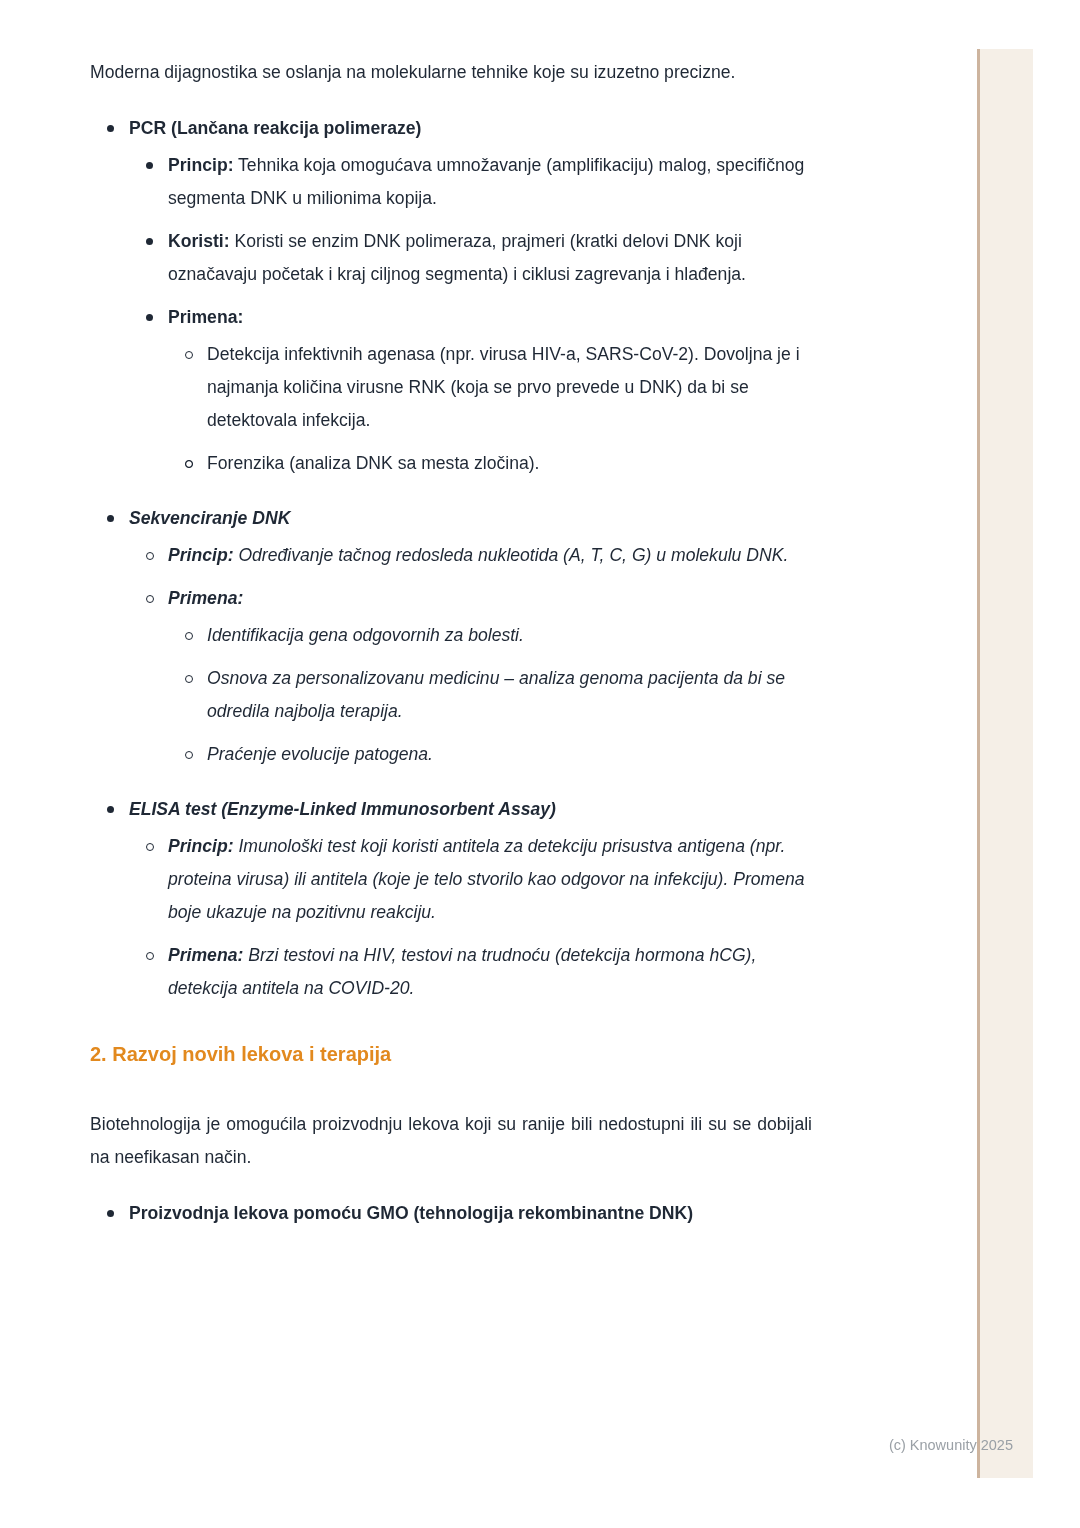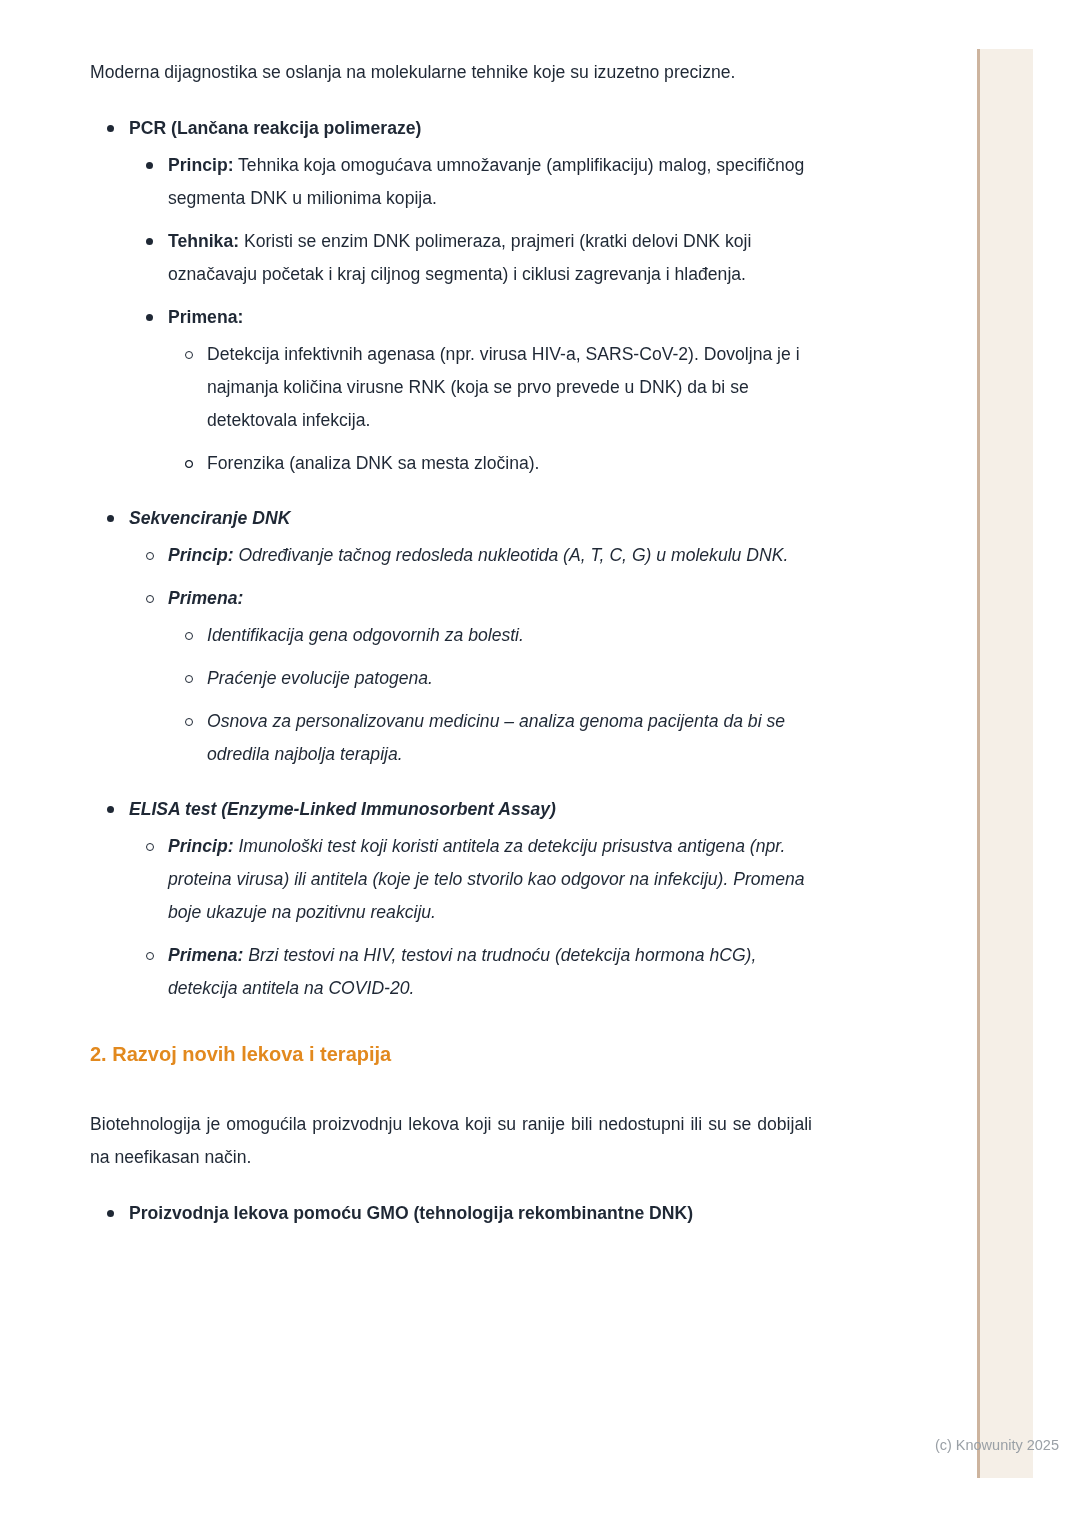--- a/index.html
+++ b/index.html
@@ -77,46 +77,45 @@
   .footer {
     position: absolute;
     left: 0;
     top: 1436px;
     width: 1013px;
     text-align: right;
     font-size: 14.5px;
     line-height: 18px;
     color: var(--muted, #9aa0a6);
     z-index: 3;
-    padding-left: 46px;
   }
 </style>
 </head>
 <body style="--bg: #ffffff; --text: #1f2835; --accent: #e2891e; --muted: #9aa0a6; --stripe-fill: #f5efe7; --stripe-border: #cdb49e;">
 
 <div class="content">
   <p class="para">Moderna dijagnostika se oslanja na molekularne tehnike koje su izuzetno precizne.</p>
 
   <div id="list1">
       <ul class="lst root">
         <li class="item"><span class="mk disc"></span><strong>PCR (Lančana reakcija polimeraze)</strong><ul class="lst sub sub2">
             <li class="item"><span class="mk disc"></span><strong>Princip:</strong> <span>Tehnika koja omogućava umnožavanje (amplifikaciju) malog, specifičnog segmenta DNK u milionima kopija.</span></li>
-            <li class="item"><span class="mk disc"></span><strong>Tehnika:</strong> <span>Koristi se enzim DNK polimeraza, prajmeri (kratki delovi DNK koji označavaju početak i kraj ciljnog segmenta) i ciklusi zagrevanja i hlađenja.</span></li>
+            <li class="item"><span class="mk disc"></span><strong>Koristi:</strong> <span>Koristi se enzim DNK polimeraza, prajmeri (kratki delovi DNK koji označavaju početak i kraj ciljnog segmenta) i ciklusi zagrevanja i hlađenja.</span></li>
             <li class="item"><span class="mk disc"></span><strong>Primena:</strong><ul class="lst sub sub3">
                 <li class="item"><span class="mk circ"></span><span>Detekcija infektivnih agenasa (npr. virusa HIV-a, SARS-CoV-2). Dovoljna je i najmanja količina virusne RNK (koja se prvo prevede u DNK) da bi se detektovala infekcija.</span></li>
                 <li class="item"><span class="mk circ"></span></li>
                 <li class="item"><span class="mk circ"></span><span>Forenzika (analiza DNK sa mesta zločina).</span></li>
               </ul></li>
           </ul></li>
         <li class="item"><span class="mk disc"></span><strong>Sekvenciranje DNK</strong><ul class="lst sub sub2">
             <li class="item"><span class="mk circ"></span><strong>Princip:</strong> <span>Određivanje tačnog redosleda nukleotida (A, T, C, G) u molekulu DNK.</span></li>
             <li class="item"><span class="mk circ"></span><strong>Primena:</strong><ul class="lst sub sub3">
                 <li class="item"><span class="mk circ"></span><span>Identifikacija gena odgovornih za bolesti.</span></li>
+                <li class="item"><span class="mk circ"></span><span>Osnova za personalizovanu medicinu – analiza genoma pacijenta da bi se odredila najbolja terapija.</span></li>
                 <li class="item"><span class="mk circ"></span><span>Praćenje evolucije patogena.</span></li>
-                <li class="item"><span class="mk circ"></span><span>Osnova za personalizovanu medicinu – analiza genoma pacijenta da bi se odredila najbolja terapija.</span></li>
               </ul></li>
           </ul></li>
         <li class="item"><span class="mk disc"></span><strong>ELISA test (Enzyme-Linked Immunosorbent Assay)</strong><ul class="lst sub sub2">
             <li class="item"><span class="mk circ"></span><strong>Princip:</strong> <span>Imunološki test koji koristi antitela za detekciju prisustva antigena (npr. proteina virusa) ili antitela (koje je telo stvorilo kao odgovor na infekciju). Promena boje ukazuje na pozitivnu reakciju.</span></li>
             <li class="item"><span class="mk circ"></span><strong>Primena:</strong> <span>Brzi testovi na HIV, testovi na trudnoću (detekcija hormona hCG), detekcija antitela na COVID-20.</span></li>
           </ul></li>
       </ul>
     </div>
 
   <h2 class="section-heading">2. Razvoj novih lekova i terapija</h2>

